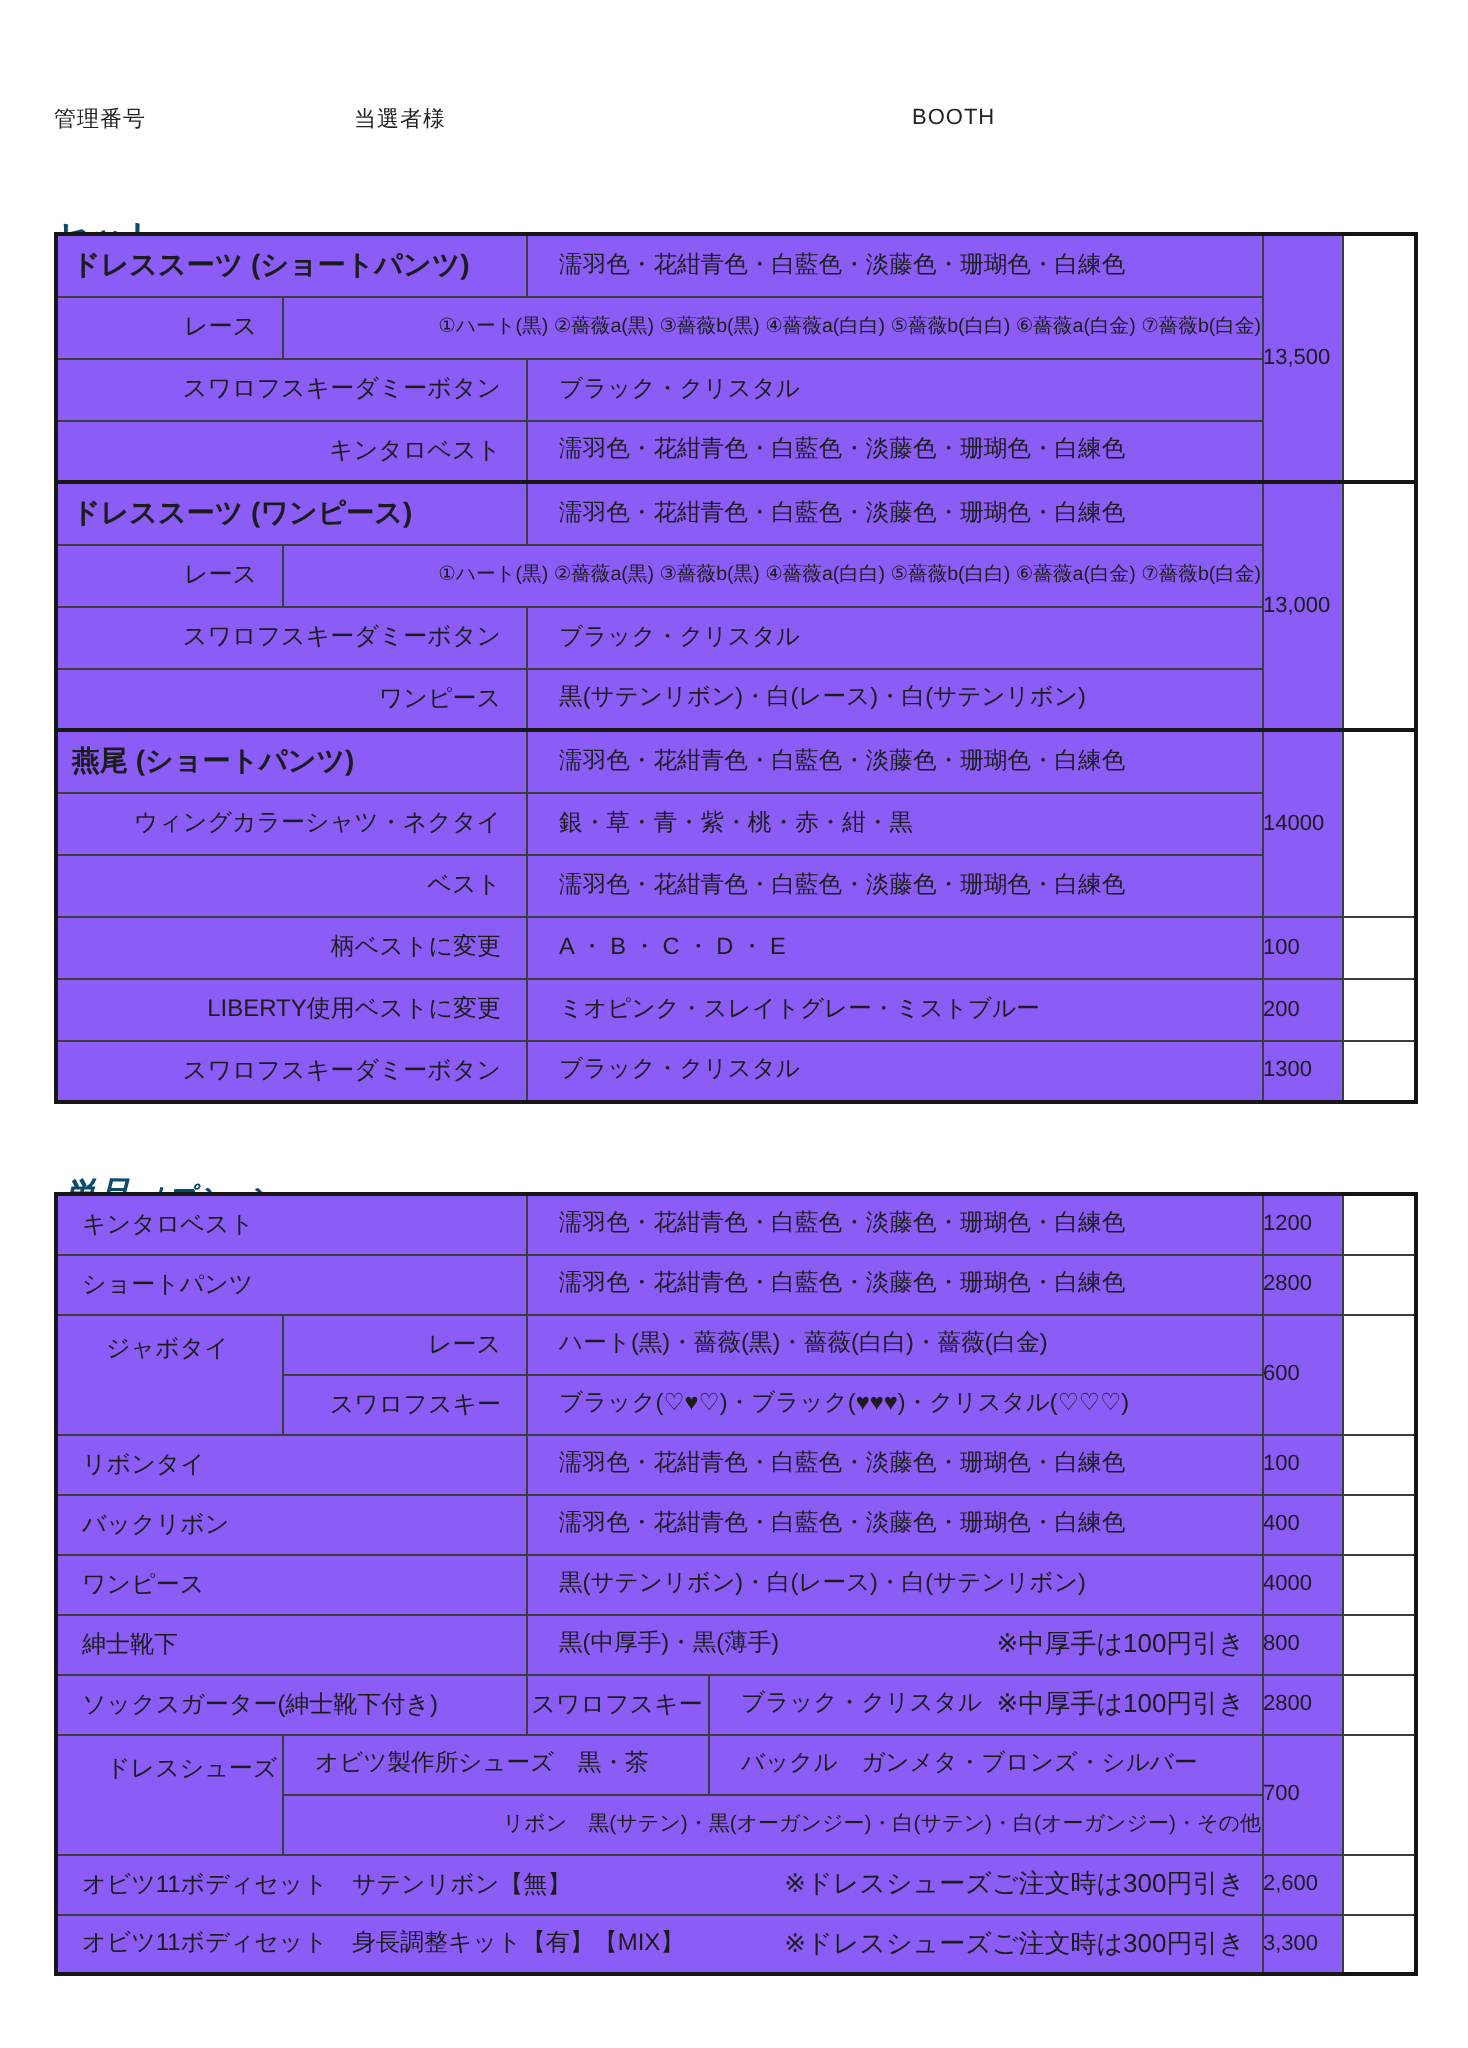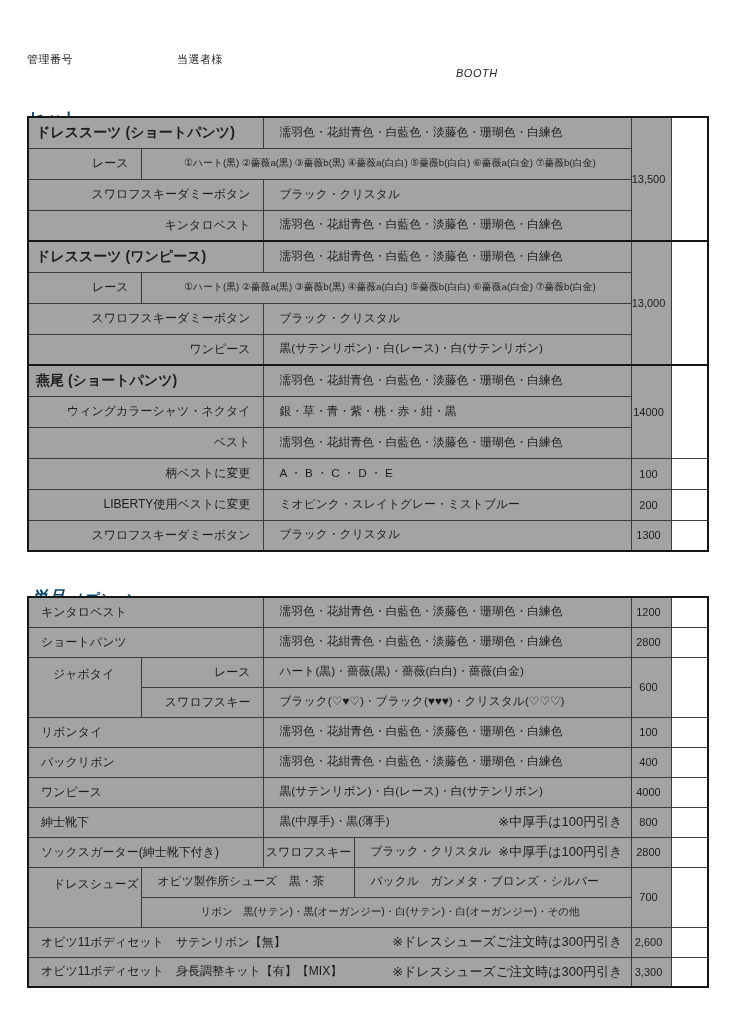--- a/index.html
+++ b/index.html
@@ -4,52 +4,52 @@
 <style>
   html,body{margin:0;padding:0;background:#e8e8e8;}
   .page{
     position:relative; width:734px; height:1024px; background:#ffffff;
     font-family:"Liberation Sans","DejaVu Sans",sans-serif; color:#1c1c1c;
     margin:0 auto; overflow:hidden;
   }
   .hdr-label{position:absolute; font-size:11px; color:#222; letter-spacing:.5px;}
   .section-title{position:absolute; font-weight:bold; font-size:17px; color:#0c4a6e;margin-top:23px;}
   .section-title .sub{font-size:13px; margin-left:6px;}
-  table{border-collapse:collapse; table-layout:fixed; position:absolute; background:#a3a3a3;}
+  table{border-collapse:collapse; table-layout:fixed; position:absolute; background:#8b5cf6;}
   #set-table{left:27px; top:116px; width:680px;}
   #single-table{left:27px; top:596px; width:680px;}
   td{
     border:1px solid #3c3c3c; padding:0; font-size:11.8px; color:#1c1c1c;
     overflow:hidden; white-space:nowrap; position:relative; vertical-align:middle;
   }
   #set-table{border:2px solid #161616;}
   #single-table{border:2px solid #161616;}
   #set-table tr{height:31px;}
   #single-table tr{height:30px;}
   tr.sec-top td{border-top:2px solid #161616;margin-top:13px;}
   td.sec-label{font-weight:bold; font-size:14px; padding-left:7px;}
   td.lbl-r{text-align:right; padding-right:12px; font-size:12px;}
   td.lbl-l{text-align:left; padding-left:12px; font-size:12px;}
   td.grp{text-align:left; padding-left:24px; font-size:12px; vertical-align:top; padding-top:8px;}
   td.sub-r{text-align:right; padding-right:12px; font-size:12px;}
   td.sub-c{text-align:center; font-size:12px;}
   td.val{text-align:left; padding-left:16px;}
-  td.val-sm{text-align:center; padding-left:8px; font-size:9.8px;}
-  td.price{text-align:center; padding-right:5px; font-size:11px;}
+  td.val-sm{text-align:right; padding-left:8px; font-size:9.8px;}
+  td.price{text-align:left; padding-right:5px; font-size:11px;}
   td.entry{background:#fff;}
   .note{position:absolute; right:8px; top:50%; transform:translateY(-50%); font-size:13px; color:#1c1c1c;}
 </style>
 </head>
 <body>
 
 <div class="page">
 
   <span class="hdr-label" style="left:27px; top:52px;">管理番号</span>
   <span class="hdr-label" style="left:148px; top:52px;margin-left:29px;">当選者様</span>
-  <span class="hdr-label" style="left:456px; top:67px;font-style:italic;">BOOTH</span>
+  <span class="hdr-label" style="left:456px; top:53px;">BOOTH</span>
 
   <div class="section-title" style="left:27px; top:84px;">
     <span>セット</span>
   </div>
 
   <table id="set-table">
     <colgroup>
         <col style="width:113px">
         <col style="width:122px">
         <col style="width:368px">

